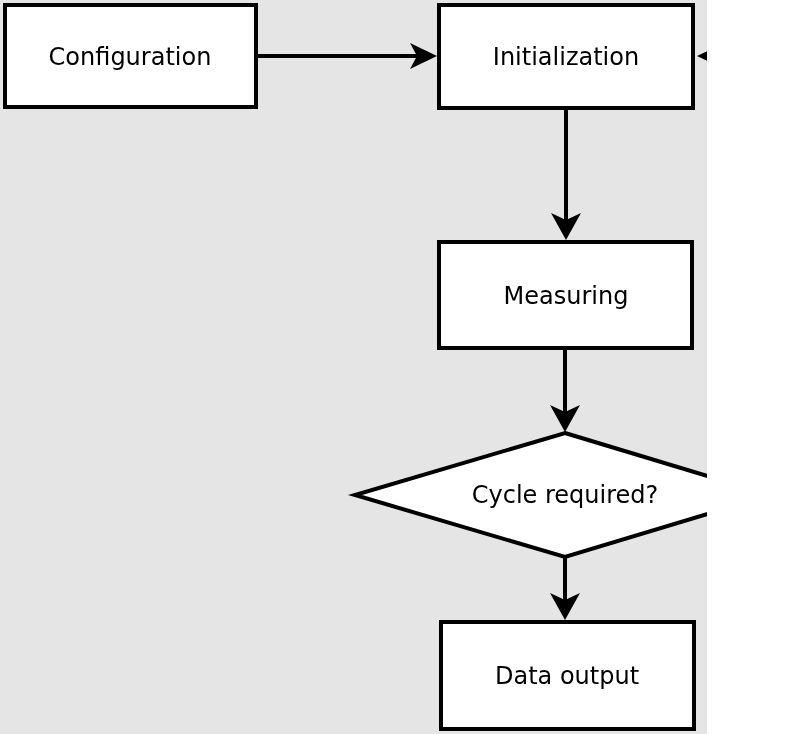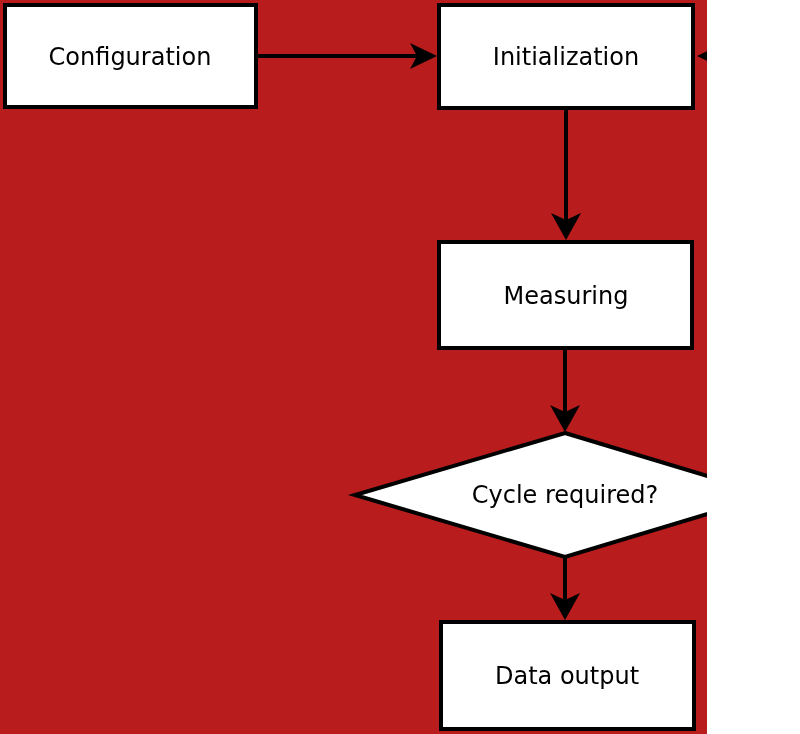--- a/index.html
+++ b/index.html
@@ -4,21 +4,21 @@
 <style>
   html, body {
     margin: 0;
     padding: 0;
     background: #ffffff;
   }
   .canvas {
     position: relative;
     width: 707px;
     height: 734px;
-    background: #b91c1c;
+    background: #e5e5e5;
     overflow: hidden;
   }
   svg {
     display: block;
   }
   .node-shape {
     fill: #ffffff;
     stroke: #000000;
     stroke-width: 4;
   }

